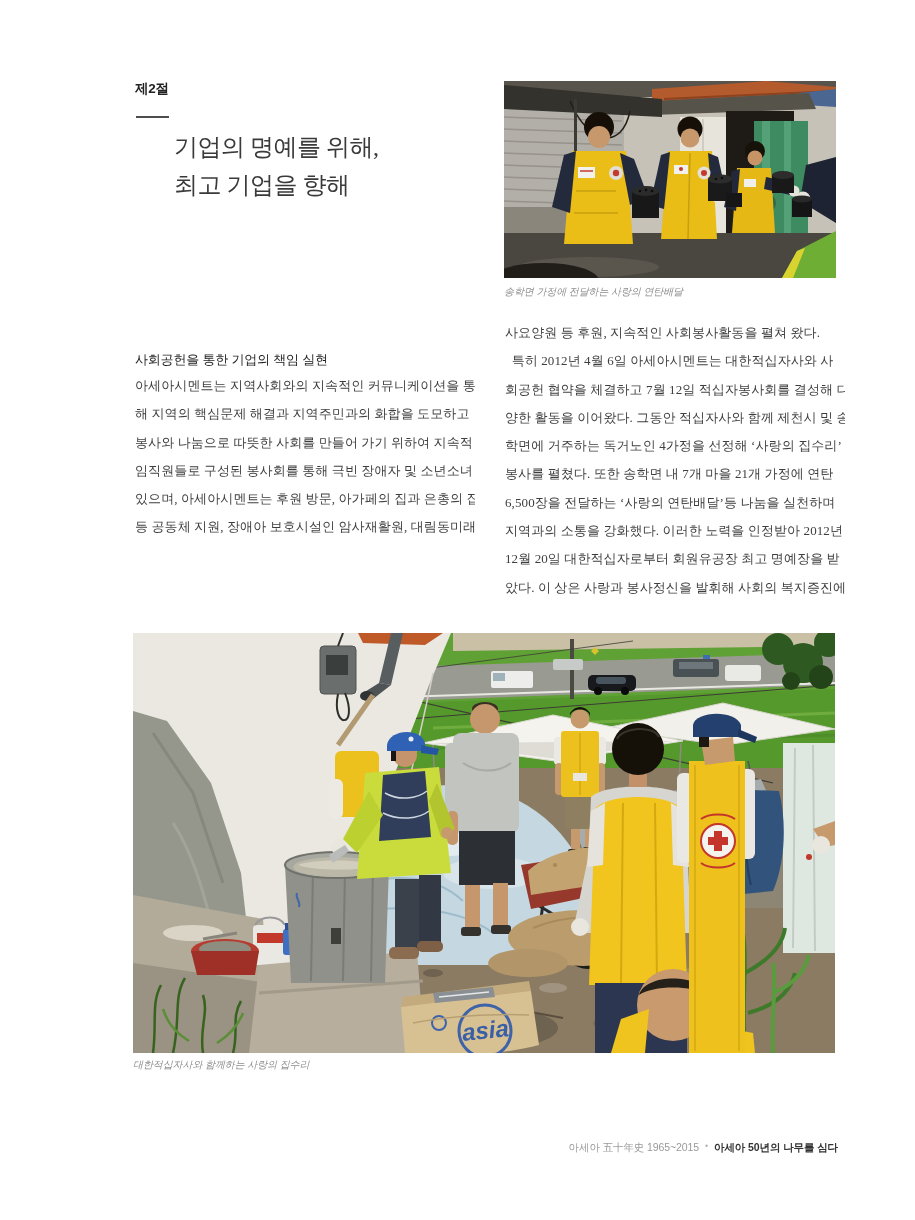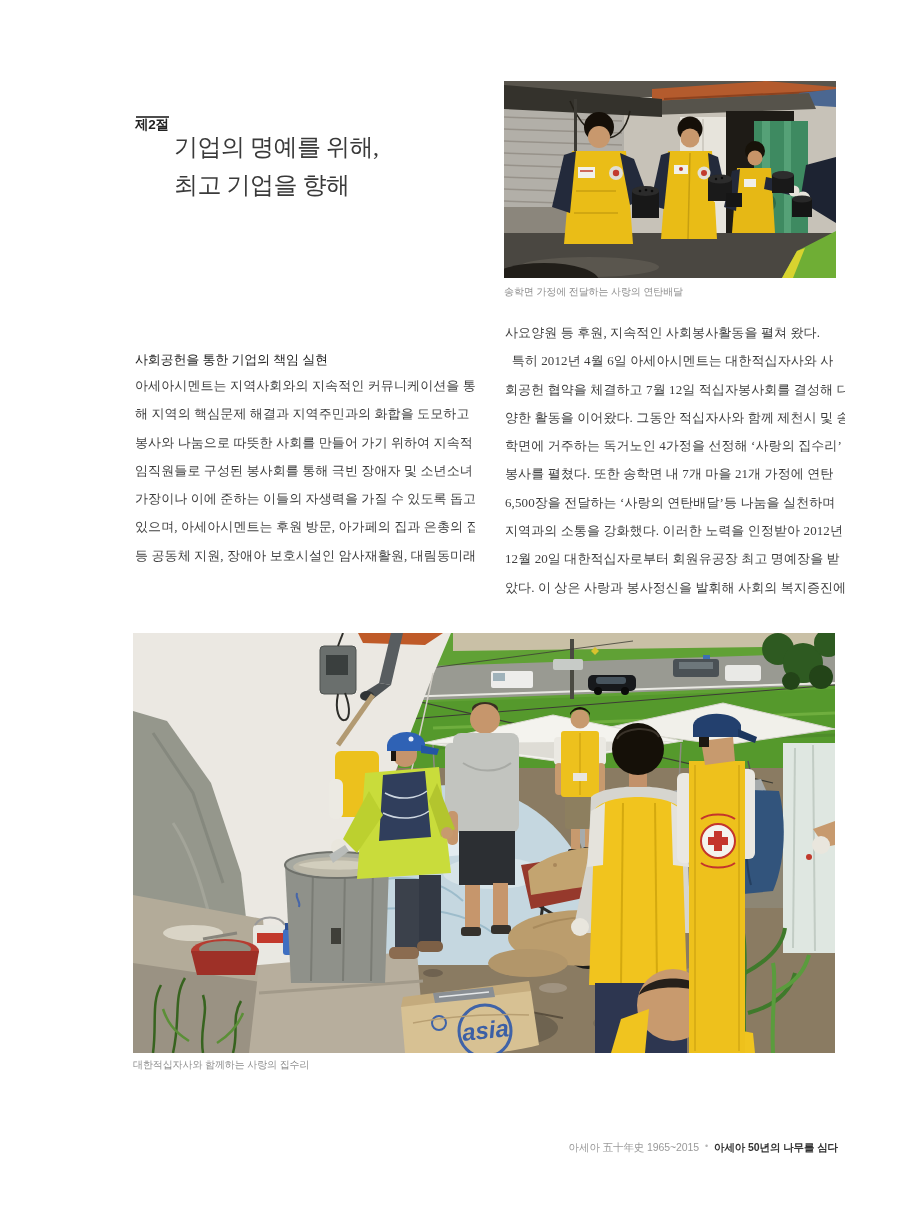--- a/index.html
+++ b/index.html
@@ -1,27 +1,27 @@
 <!DOCTYPE html>
 <html><head>
 <meta charset="utf-8">
 <style>
   html,body{margin:0;padding:0;background:#ffffff;}
   .page{position:relative;width:915px;height:1220px;background:#ffffff;overflow:hidden;
         font-family:"Liberation Serif","DejaVu Serif",serif;}
   .sans{font-family:"Liberation Sans","DejaVu Sans",sans-serif;}
-  .section-label{position:absolute;left:135px;top:80px;font-size:13.5px;font-weight:bold;color:#222;letter-spacing:-0.2px;margin-top:36px;}
+  .section-label{position:absolute;left:135px;top:80px;font-size:13.5px;font-weight:bold;color:#222;letter-spacing:-0.2px;}
   .title-rule{position:absolute;left:136px;top:116px;width:33px;height:2px;background:#4d4d4d;}
   .page-title{position:absolute;left:134px;top:128px;font-size:24px;line-height:38px;color:#3a3a3a;letter-spacing:-0.5px;margin-left:40px;}
   .col-heading{position:absolute;left:135px;top:351px;font-size:13px;font-weight:normal;color:#1c1c1c;letter-spacing:-0.2px;}
   .body-col{position:absolute;font-size:13px;line-height:28.3px;color:#3e3e3e;letter-spacing:0.1px;overflow:hidden;}
   .body-col .tline{white-space:pre;height:28.3px;}
   #left-col{left:135px;top:372px;width:340px;height:230px;}
   #right-col{left:505px;top:319px;width:340px;height:288px;}
-  .caption{position:absolute;font-size:10px;color:#8e8e8e;letter-spacing:-0.1px;font-family:"Liberation Sans","DejaVu Sans",sans-serif;}
+  .caption{position:absolute;font-size:10px;color:#8e8e8e;letter-spacing:-0.1px;font-family:"Liberation Sans","DejaVu Sans",sans-serif;font-style:italic;}
   #top-caption{left:504px;top:285px;}
   #bottom-caption{left:133px;top:1058px;}
   .photo{position:absolute;overflow:hidden;background:#777;}
   #top-photo{left:504px;top:81px;width:332px;height:197px;}
   #bottom-photo{left:133px;top:633px;width:702px;height:420px;}
   .photo svg{display:block;width:100%;height:100%;}
   .footer{position:absolute;top:1141px;right:77px;display:flex;align-items:flex-start;gap:6px;
           font-family:Liberation Sans, sans-serif;font-size:10.5px;color:#9a9a9a;letter-spacing:-0.1px;}
   .footer .sep{color:#b5b5b5;font-size:9px;}
   .footer .bold{color:#333;font-weight:bold;}
@@ -132,21 +132,20 @@
   </div>
   <div class="caption" id="top-caption">송학면 가정에 전달하는 사랑의 연탄배달</div>
 
   <div class="col-heading sans">사회공헌을 통한 기업의 책임 실현</div>
 
   <div class="body-col" id="left-col">
     <div class="tline">아세아시멘트는 지역사회와의 지속적인 커뮤니케이션을 통</div>
     <div class="tline">해 지역의 핵심문제 해결과 지역주민과의 화합을 도모하고</div>
     <div class="tline">봉사와 나눔으로 따뜻한 사회를 만들어 가기 위하여 지속적</div>
     <div class="tline">임직원들로 구성된 봉사회를 통해 극빈 장애자 및 소년소녀</div>
-    <div class="tline">가장이나 이에 준하는 이들의 자생력을 가질 수 있도록 돕고</div>
     <div class="tline">있으며, 아세아시멘트는 후원 방문, 아가페의 집과 은총의 집</div>
     <div class="tline">등 공동체 지원, 장애아 보호시설인 암사재활원, 대림동미래</div>
   </div>
 
   <div class="body-col" id="right-col">
     <div class="tline">사요양원 등 후원, 지속적인 사회봉사활동을 펼쳐 왔다.</div>
     <div class="tline">  특히 2012년 4월 6일 아세아시멘트는 대한적십자사와 사</div>
     <div class="tline">회공헌 협약을 체결하고 7월 12일 적십자봉사회를 결성해 다</div>
     <div class="tline">양한 활동을 이어왔다. 그동안 적십자사와 함께 제천시 및 송</div>
     <div class="tline">학면에 거주하는 독거노인 4가정을 선정해 ‘사랑의 집수리’</div>

